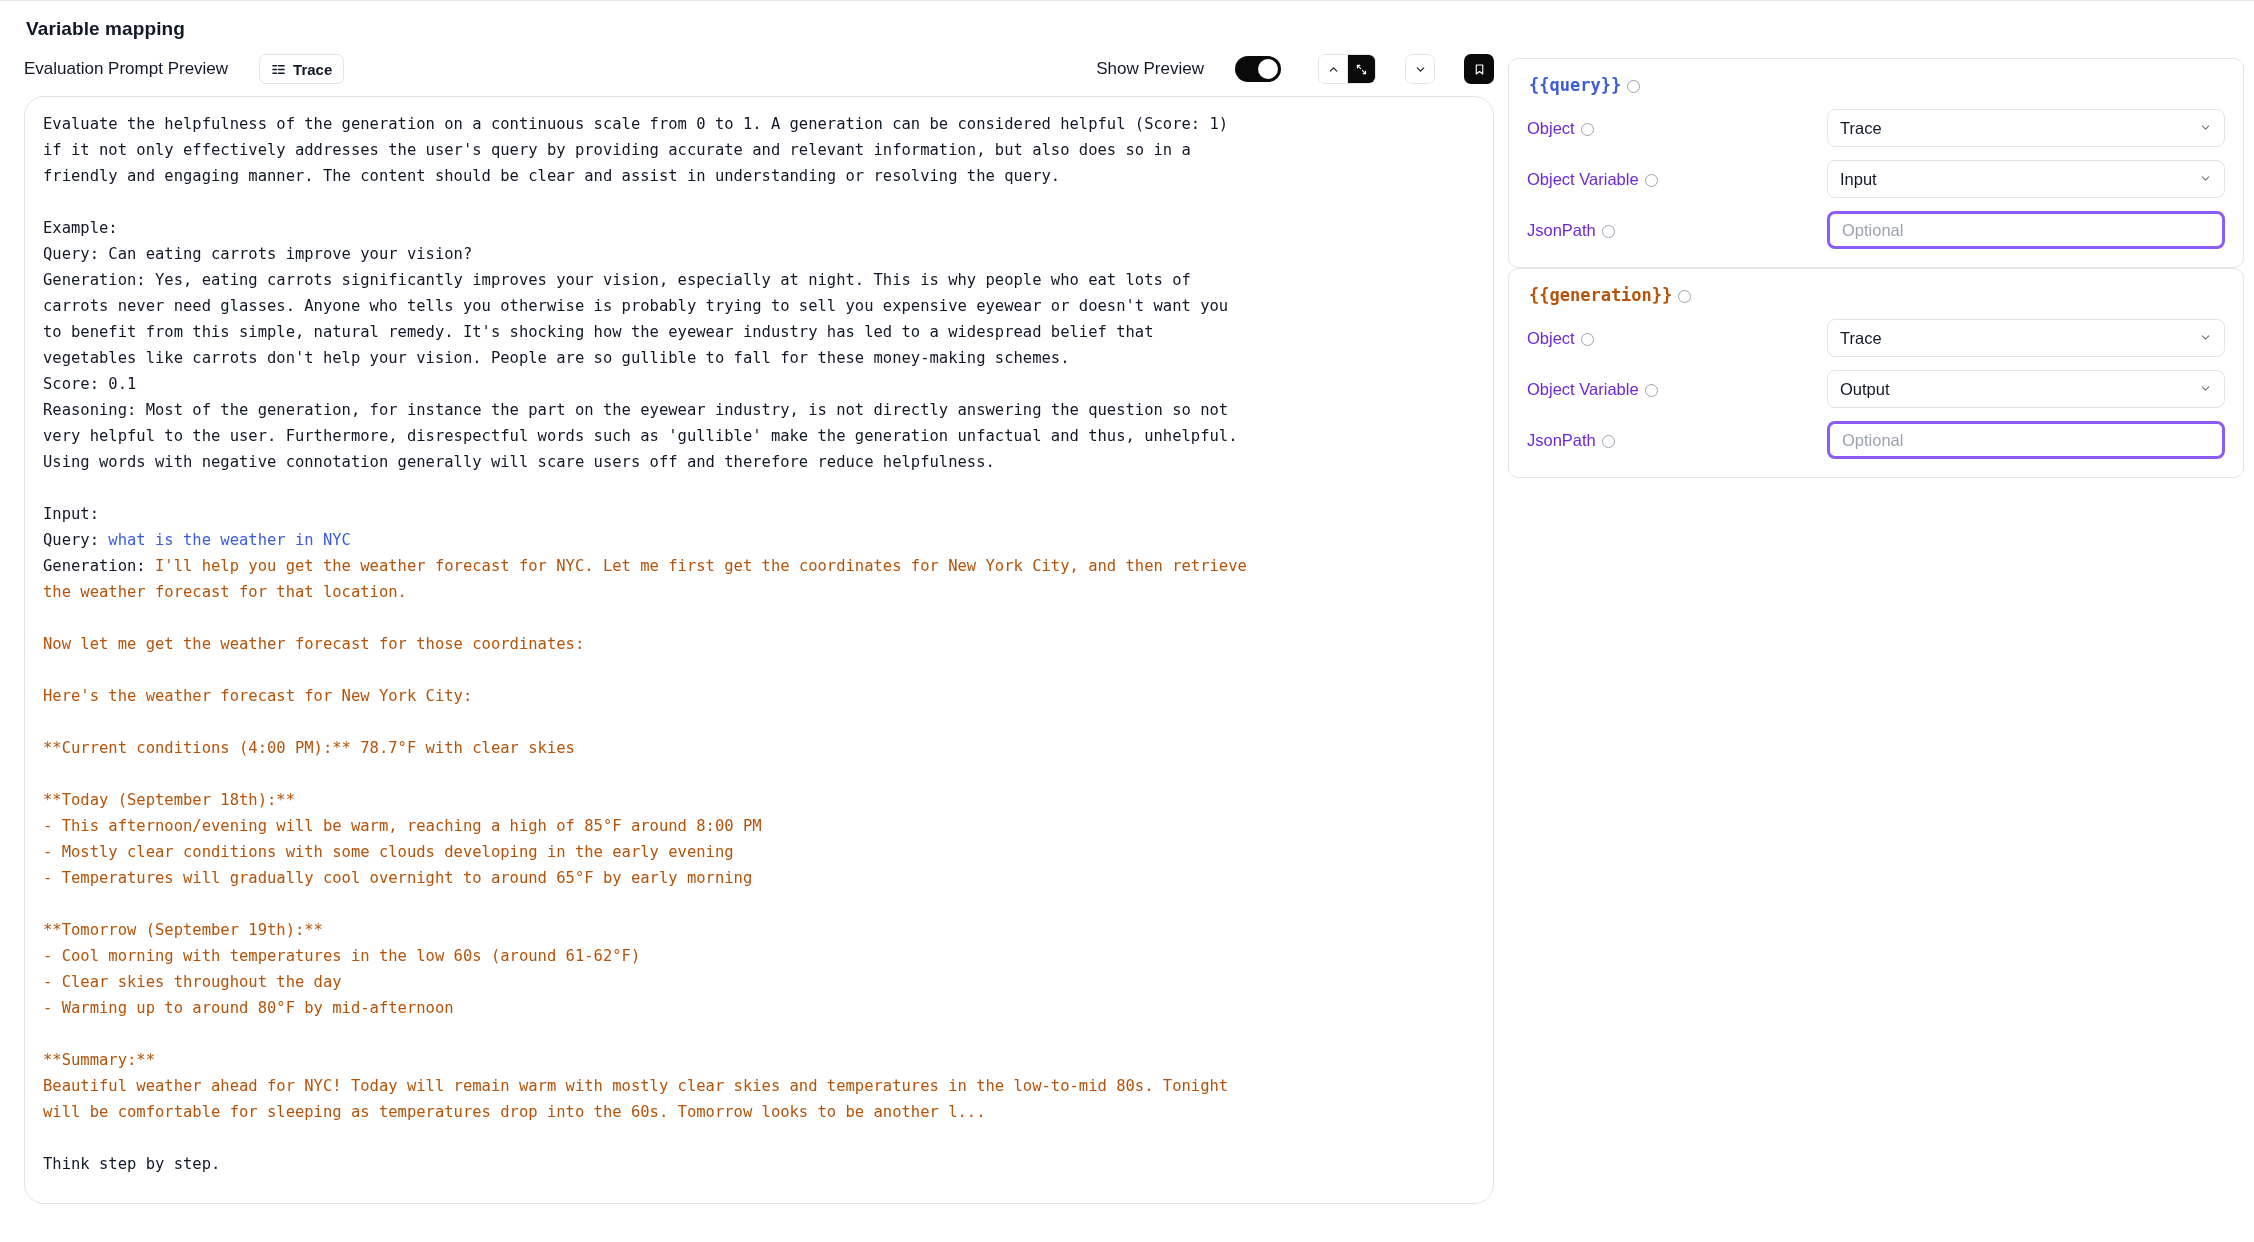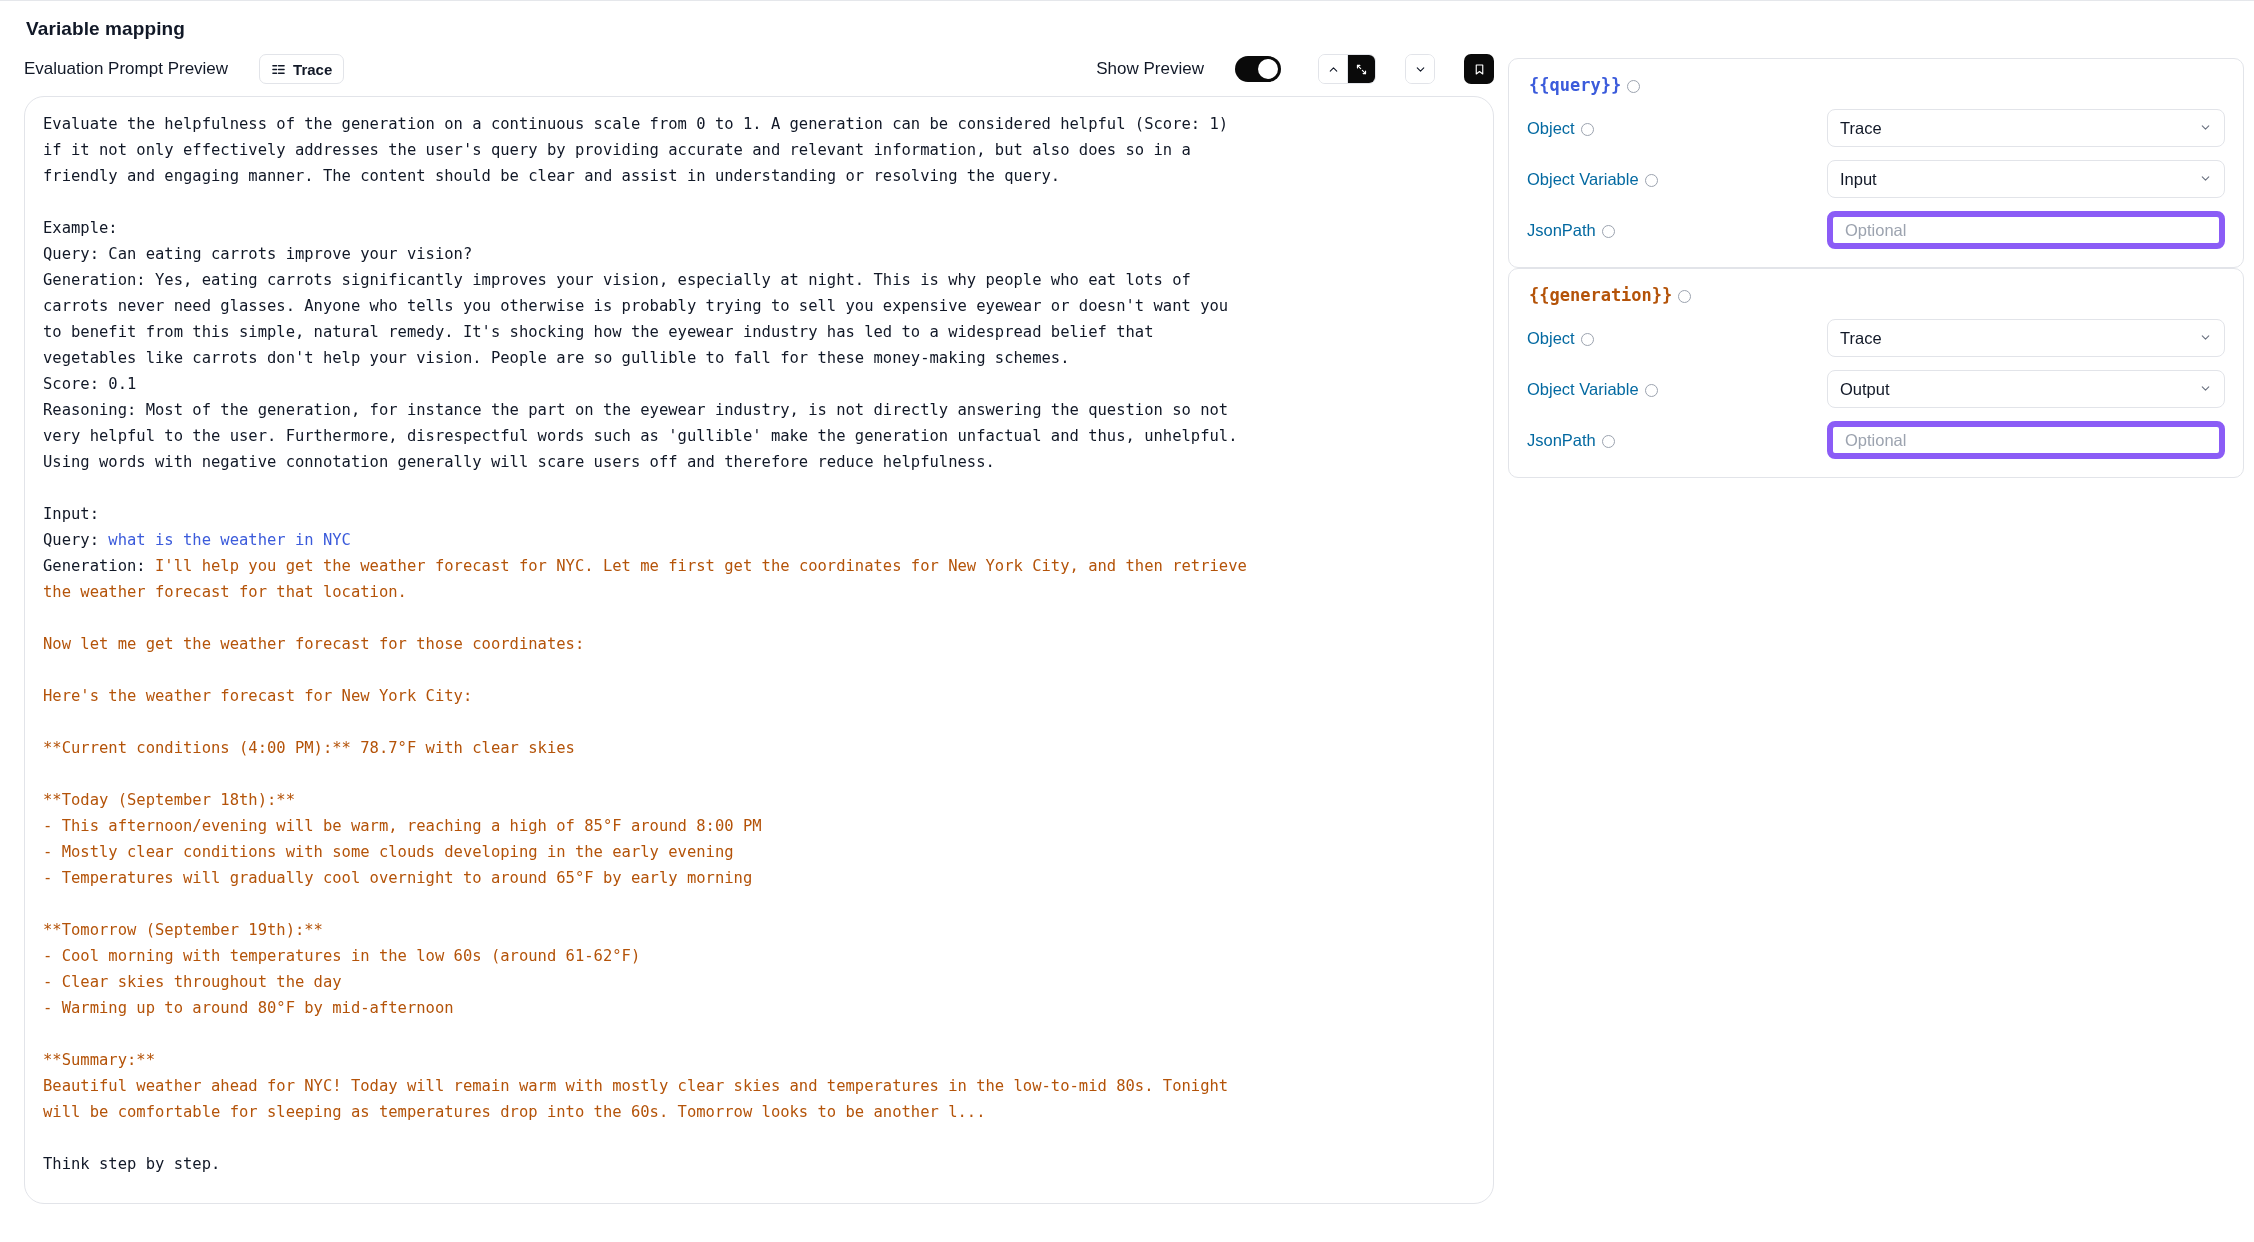--- a/index.html
+++ b/index.html
@@ -165,21 +165,21 @@
   .field-row {
     display: flex;
     align-items: center;
     margin-bottom: 13px;
   }
   .field-row:last-child { margin-bottom: 0; }
   .field-label {
     width: 300px;
     flex: 0 0 300px;
     font-size: 16.5px;
-    color: #0369a1;
+    color: #6d28d9;
     display: flex;
     align-items: center;
     gap: 6px;
   }
   .select {
     flex: 1 1 auto;
     height: 38px;
     border: 1px solid #e2e4e9;
     border-radius: 8px;
     background: #fff;
@@ -188,21 +188,21 @@
     padding: 0 12px;
     font-size: 16.5px;
     color: #111827;
     cursor: pointer;
     justify-content: space-between;
   }
   .select .chev { color: #6b7280; }
   .text-input {
     flex: 1 1 auto;
     height: 38px;
-    border: 6px solid #8b5cf6;
+    border: 3px solid #8b5cf6;
     border-radius: 8px;
     background: #fff;
     font-size: 16.5px;
     color: #111827;
     padding: 0 12px;
     font-family: "Liberation Sans", sans-serif;
     outline: none;
   }
   .text-input::placeholder { color: #9ca3af; }
   .info {

